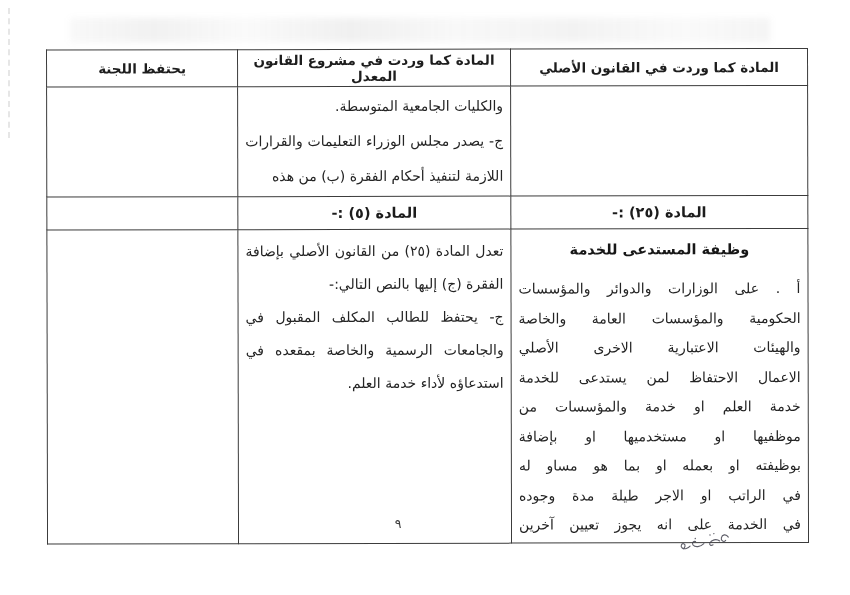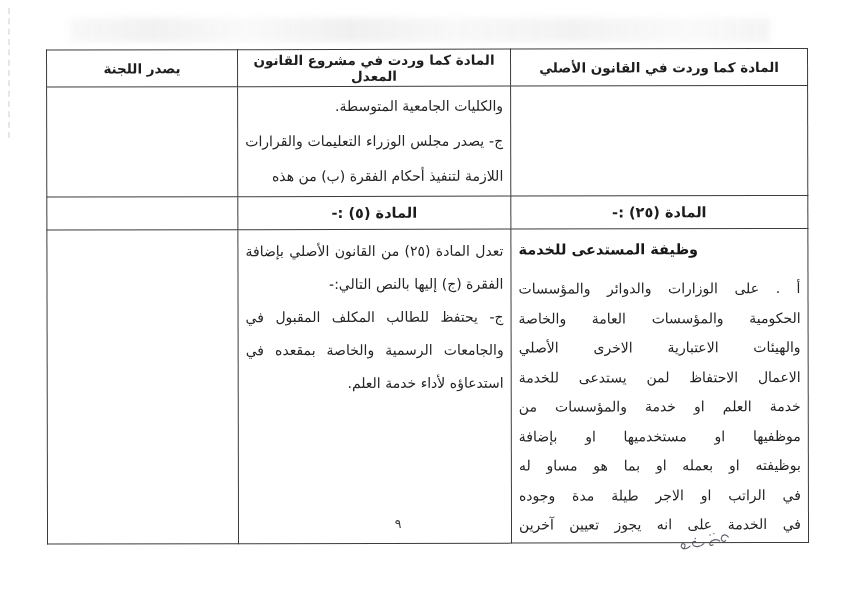--- a/index.html
+++ b/index.html
@@ -98,21 +98,21 @@
     text-align: center;
     color: #1c1c1c;
     overflow: hidden;
   }
   .row-article td { height: 31px; }
   .row-body1 td { height: 99px; margin-top: 28px; }
   .row-body3 td { height: 301px; }
   .section-heading {
     font-weight: 700;
     font-size: 14.5px;
-    text-align: left;
+    text-align: center;
     line-height: 30px;
     height: 30px;
     margin: 3px 0 10px 0;
     color: #171717;
     overflow: hidden;
   }
   .pagenum {
     position: absolute;
     left: 388px;
     top: 516px;
@@ -140,21 +140,21 @@
   <colgroup>
     <col style="width:297px">
     <col style="width:273px">
     <col style="width:191px">
   </colgroup>
 
   <tbody>
       <tr>
     <th class="hdr">المادة كما وردت في القانون الأصلي</th>
     <th class="hdr">المادة كما وردت في مشروع القانون المعدل</th>
-    <th class="hdr">يصدر اللجنة</th>
+    <th class="hdr">يحتفظ اللجنة</th>
   </tr>
 
   <tr class="row-body1">
     <td></td>
     <td>
       <div class="cellpad">
         <div class="line lh35 lr">والكليات الجامعية المتوسطة.</div>
         <div class="line lh35 lj">ج- يصدر مجلس الوزراء التعليمات والقرارات</div>
         <div class="line lh35 lr">اللازمة لتنفيذ أحكام الفقرة (ب) من هذه المادة.</div>
       </div>

